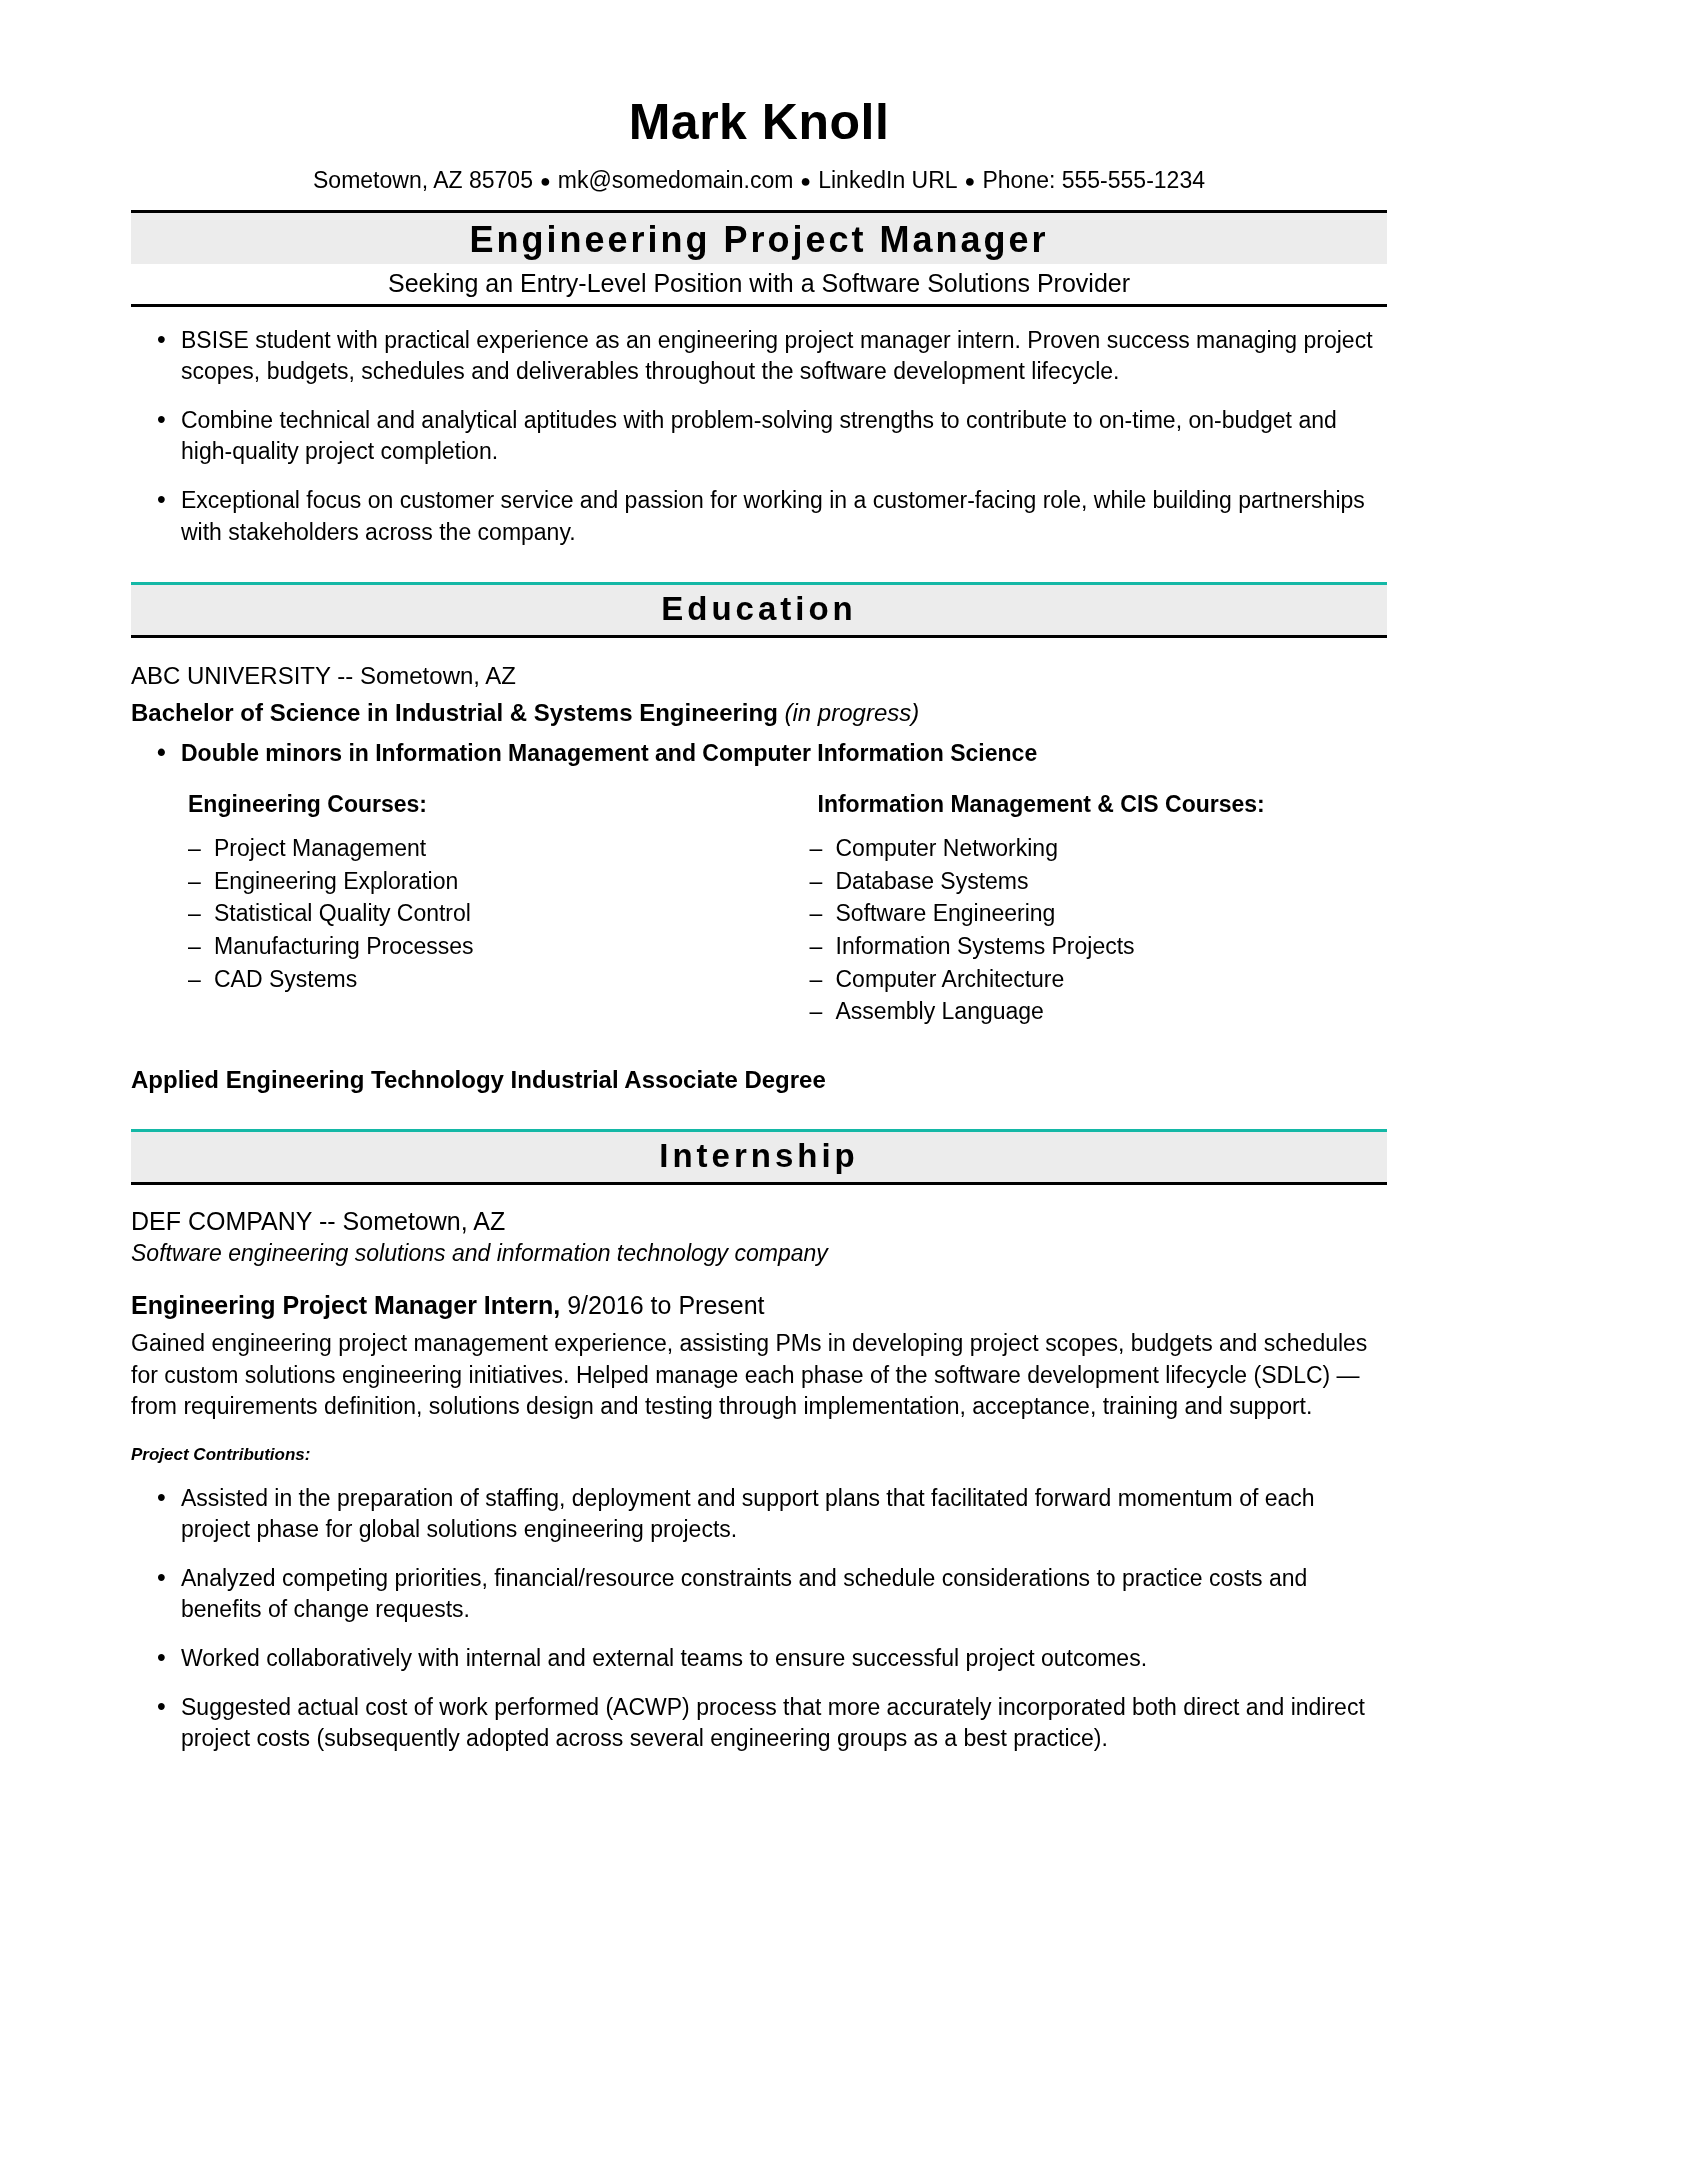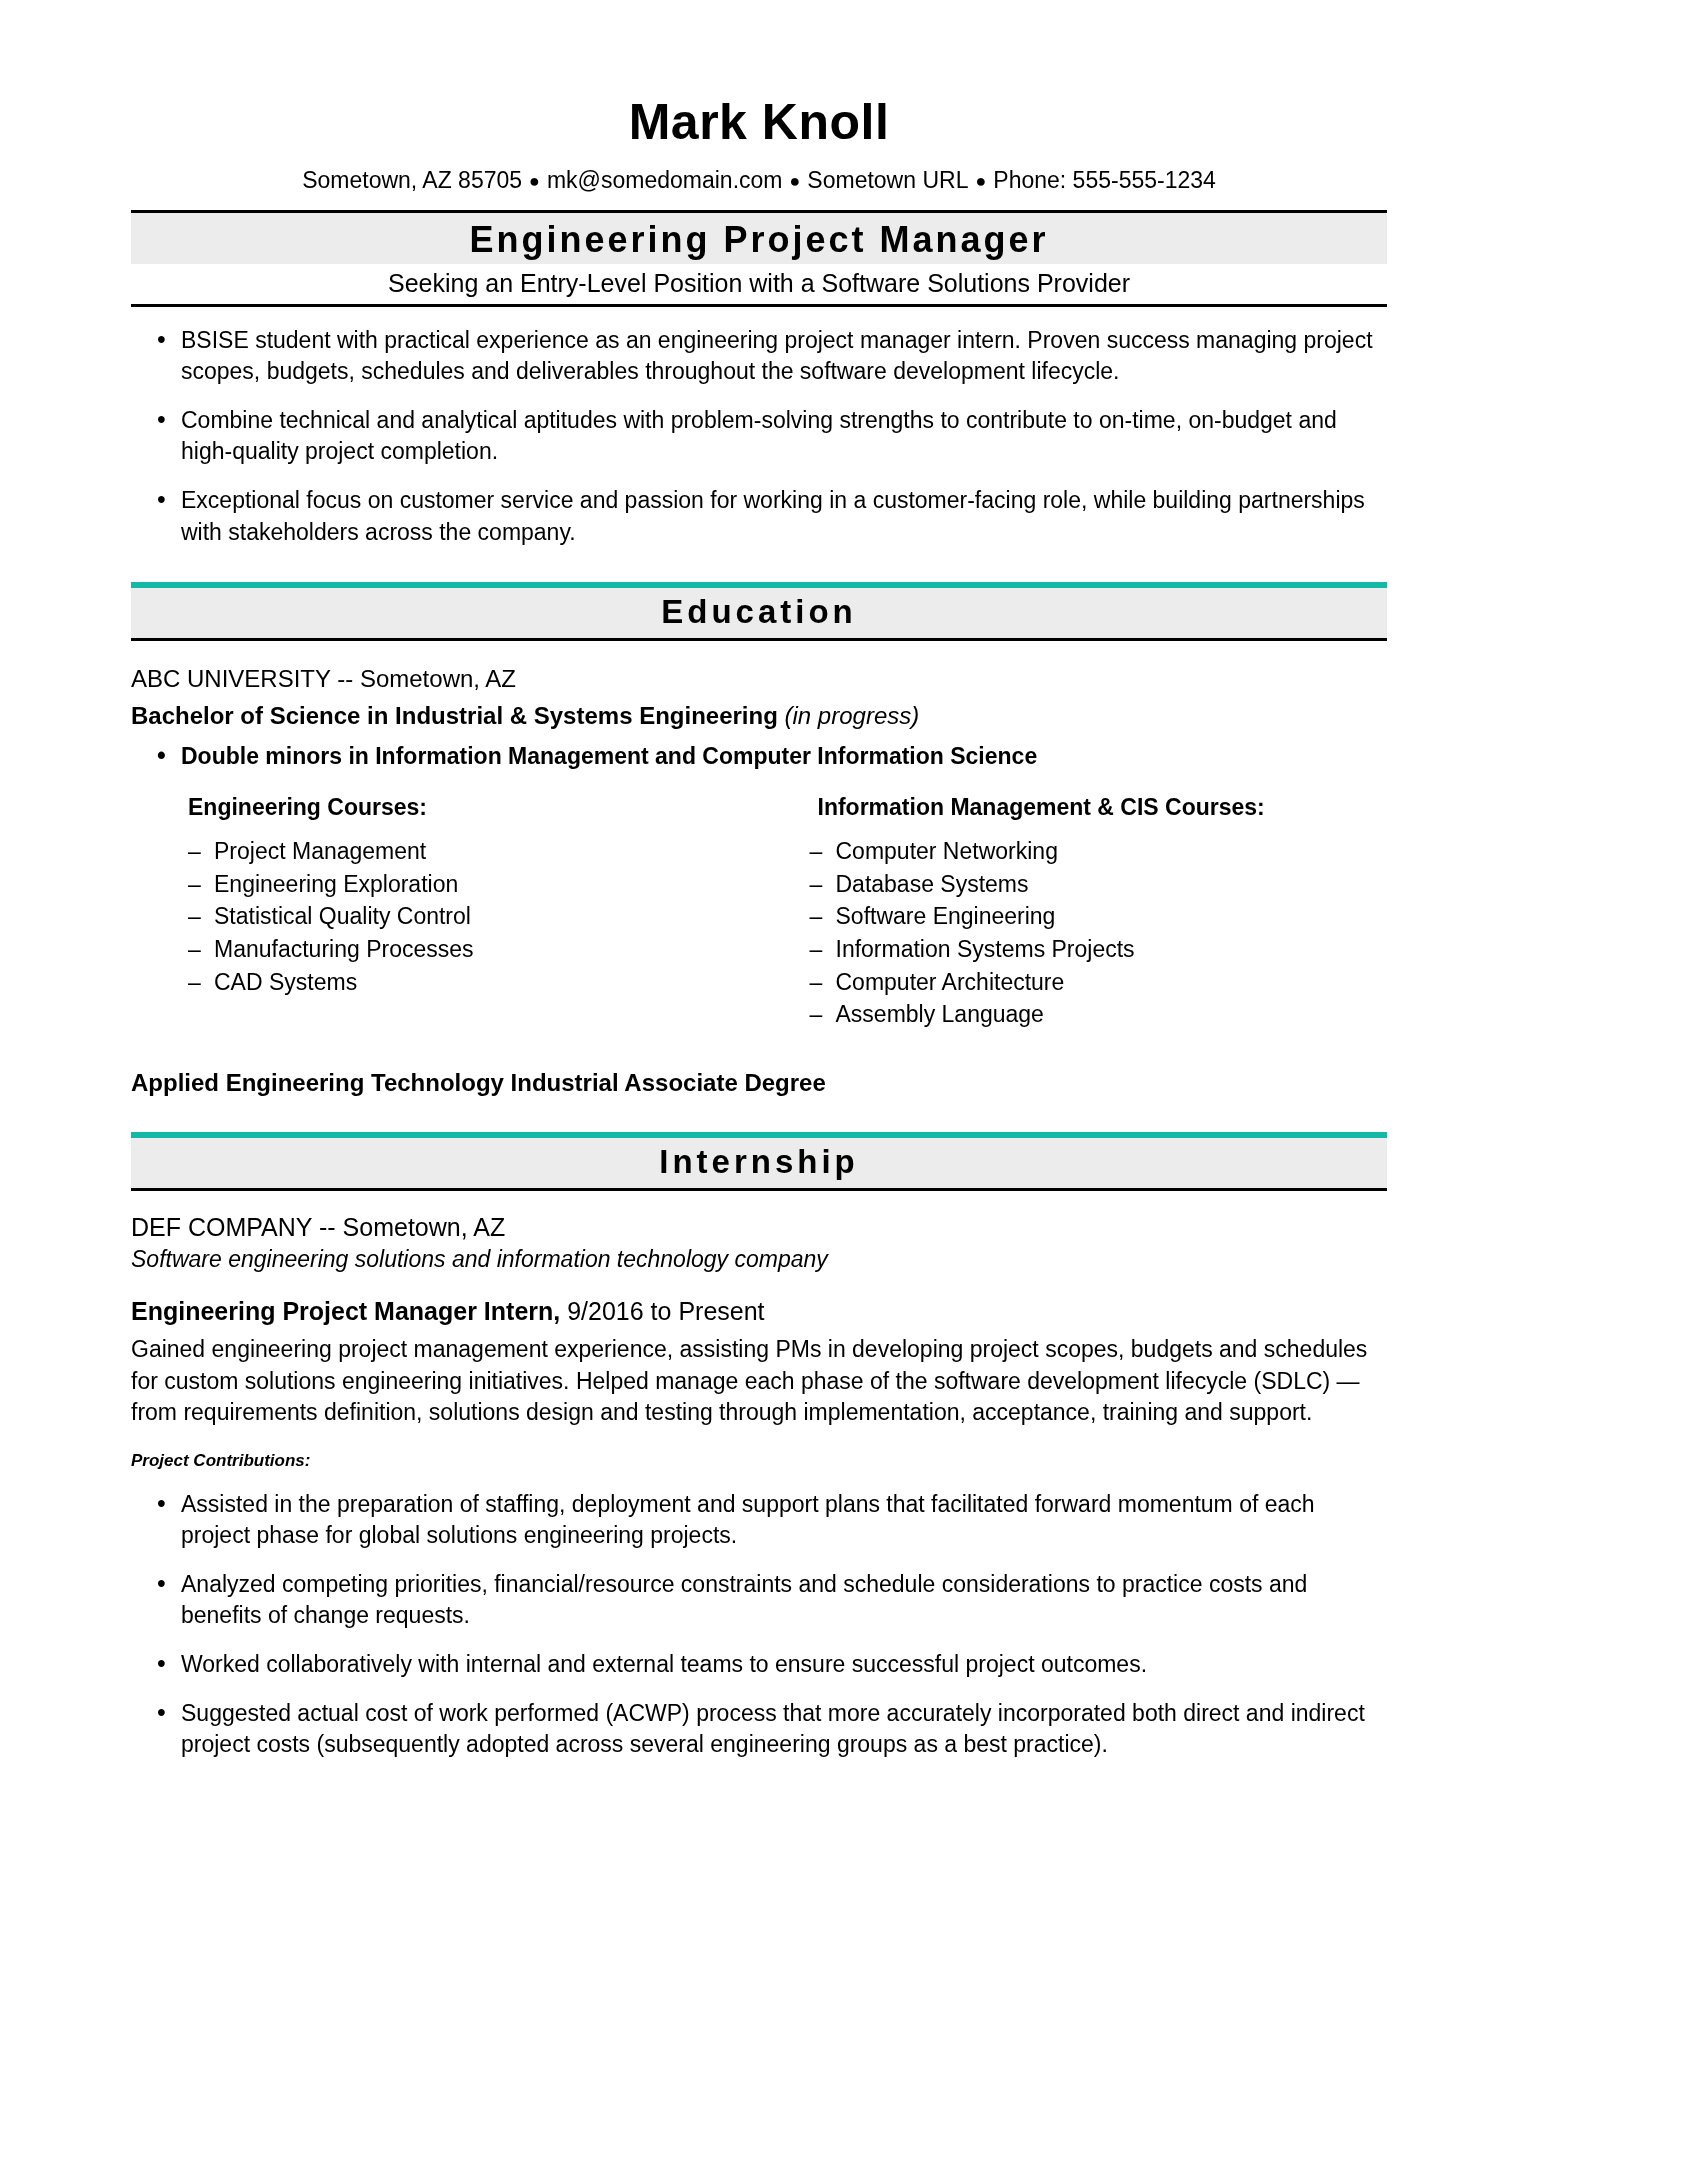--- a/index.html
+++ b/index.html
@@ -65,21 +65,21 @@
     font-size: 25px;
     font-weight: normal;
     letter-spacing: 0;
     background: #ffffff;
     margin: 4px 0 0 0;
     padding: 4px 0 6px 0;
     line-height: 1.2;
   }
   .section-banner {
     background: #ececec;
-    border-top: 6px solid #14b8a6;
+    border-top: 3px solid #14b8a6;
     border-bottom: 3px solid #000;
     text-align: center;
     padding: 5px 0 7px 0;
     margin: 34px 0 22px 0;
   }
   .section-banner .banner-title {
     font-size: 33px;
     letter-spacing: 4px;
   }
 
@@ -211,21 +211,21 @@
   .spacer-lg { height: 30px; }
 </style>
 </head>
 <body>
 
 <div class="page">
 
   <h1 class="name">Mark Knoll</h1>
 
   <div class="contact-line">
-    <span>Sometown, AZ 85705</span><span class="contact-sep">●</span><span>mk@somedomain.com</span><span class="contact-sep">●</span><span>Sometown URL</span><span class="contact-sep">●</span><span>Phone: 555-555-1234</span>
+    <span>Sometown, AZ 85705</span><span class="contact-sep">●</span><span>mk@somedomain.com</span><span class="contact-sep">●</span><span>LinkedIn URL</span><span class="contact-sep">●</span><span>Phone: 555-555-1234</span>
   </div>
 
   <div class="banner with-sub">
     <div class="banner-title">Engineering Project Manager</div>
     <div class="banner-sub">Seeking an Entry-Level Position with a Software Solutions Provider</div>
   </div>
 
   <ul class="bullets">
     <li>BSISE student with practical experience as an engineering project manager intern. Proven success managing project scopes, budgets, schedules and deliverables throughout the software development lifecycle.</li>
     <li>Combine technical and analytical aptitudes with problem-solving strengths to contribute to on-time, on-budget and high-quality project completion.</li>

